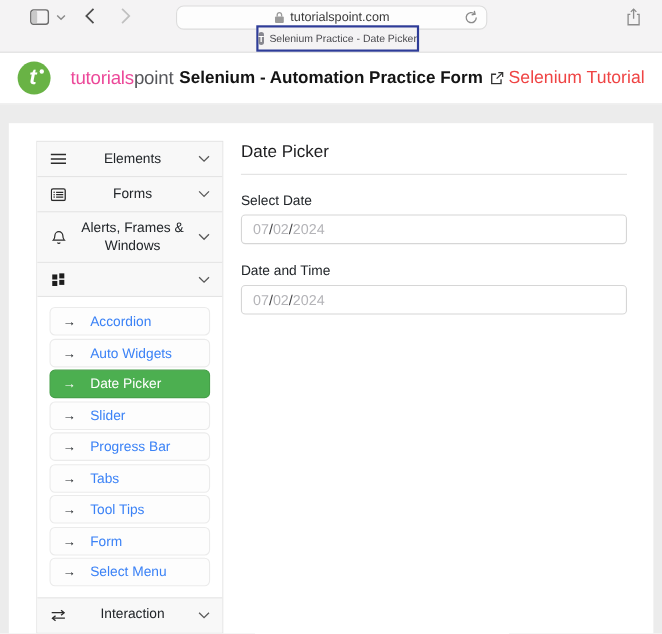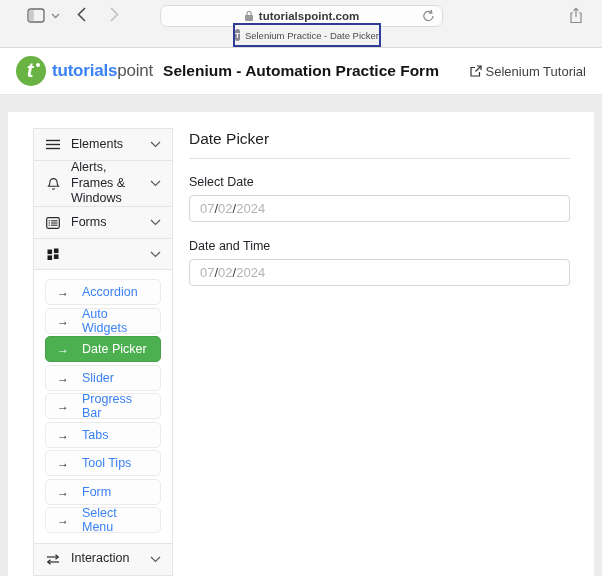--- a/index.html
+++ b/index.html
@@ -7,21 +7,21 @@
   body { background:#ececec; font-family:"Liberation Sans","DejaVu Sans",sans-serif; }
 
   
   .chrome { position:relative; height:48px; background:#f4f3f4; border-bottom:1px solid #dadada; }
   .tool { position:absolute; display:flex; align-items:center; justify-content:center; color:#555; }
   .sidebar-toggle { left:26px; top:7px; width:20px; height:16px; }
   .tiny-chev { left:49px; top:11px; width:12px; height:9px; }
   .nav-back { left:73px; top:5px; width:16px; height:18px; }
   .nav-fwd { left:106px; top:5px; width:16px; height:18px; }
   .url-bar { position:absolute; left:160px; top:5px; width:283px; height:22px; background:#fdfdfd;
-             border:1px solid #dcdcdc; border-radius:7px; display:flex; align-items:center; justify-content:center;font-weight:bold; }
+             border:1px solid #dcdcdc; border-radius:7px; display:flex; align-items:center; justify-content:center; }
   .url-bar .lock { margin-right:5px; display:flex; }
   .url-text { font-size:11.5px; color:#3a3a3a; }
   .reload { position:absolute; right:7px; top:3px; }
   .share { left:566px; top:5px; width:20px; height:20px; }
 
   .tab-box { position:absolute; left:233px; top:23px; width:148px; height:24px;
              border:2px solid #2e3c98; display:flex; align-items:center; justify-content:center; gap:5px; background:#f4f3f4; }
   .tab-badge { width:12px; height:12px; border-radius:3px; background:#87878f; color:#fff; font-size:8px;
                font-weight:bold; display:flex; align-items:center; justify-content:center; }
   .tab-title { font-size:9.5px; color:#4a4a4f; white-space:nowrap; }
@@ -29,30 +29,30 @@
   
   .site-header { position:relative; height:47px; background:#fff; border-bottom:1px solid #e7e7e7;
                  display:flex; align-items:center; padding:0 16px; }
   .logo { display:flex; align-items:center; gap:6px; }
   .logo-circle { width:30px; height:30px; border-radius:50%; background:#69b345; position:relative;
                  display:flex; align-items:center; justify-content:center; }
   .logo-circle .t { color:#fff; font-weight:bold; font-size:20px; font-style:italic; line-height:1;
                     transform:translate(-1px,-1px); }
   .logo-circle .dot { position:absolute; right:6px; top:7px; width:4px; height:4px; border-radius:50%; background:#fff; }
   .logo-word { font-size:17px; letter-spacing:-0.2px; }
-  .logo-word .bold { font-weight:bold; color:#3b82f6; }
+  .logo-word .bold { font-weight:normal; color:#ec4899;margin-left:12px; }
   .logo-word .light { color:#55565a; }
   .page-title { position:absolute; left:0; right:0; text-align:center; font-size:15.5px; font-weight:bold; color:#141414; pointer-events:none; }
-  .tutorial-link { margin-left:auto; display:flex; align-items:center; gap:4px; font-size:13px; color:#404040; z-index:2;text-align:center; }
+  .tutorial-link { margin-left:auto; display:flex; align-items:center; gap:4px; font-size:16px; color:#ef4444; z-index:2;text-align:center; }
 
   
   .card { margin:17px 8px 0 8px; height:464px; background:#fff; display:flex; padding:16px 24px 0 25px; }
 
   
-  .side { width:140px; flex:none; }
+  .side { width:170px; flex:none;text-align:center; }
   .accordion { border:1px solid #e4e4e4; }
   .acc-head { display:flex; align-items:center; gap:10px; padding:0 11px; background:#f8f8f8; cursor:pointer; }
   .acc-head + .acc-head, .acc-body + .acc-head, .acc-body { border-top:1px solid #e4e4e4; }
   .acc-head .ico { width:16px; flex:none; display:flex; justify-content:center; }
   .acc-head .lbl { font-size:12.5px; color:#212529; line-height:1.25; flex:1; }
   .acc-head .chev { margin-left:auto; flex:none; display:flex; }
   .h31 { height:31px; } .h32 { height:32px; } .h46 { height:46px; }
   .acc-body { background:#fff; padding:9px 11px 7px 11px; }
   .witem { display:flex; align-items:center; gap:13px; height:26px; padding:0 11px; margin-bottom:2.5px;
            border:1px solid #ebebeb; border-radius:5px; background:#fdfdfd; cursor:pointer; }
@@ -166,48 +166,48 @@
             </svg>
         </span>
         <span class="lbl">Elements</span>
         <span class="chev">
           <svg width="11" height="7" viewBox="0 0 11 7">
               <polyline points="1,1 5.5,5.5 10,1" fill="none" stroke="#5a5a5a" stroke-width="1.2"></polyline>
             </svg>
         </span>
       </div>
 
-      <div class="acc-head h46">
-        <span class="ico">
-          <svg width="13" height="14" viewBox="0 0 13 14">
-              <path d="M6.5 1.6 a3.6 3.6 0 0 1 3.6 3.6 c0 2.6 .9 3.6 1.4 4.1 H1.5 c.5 -.5 1.4 -1.5 1.4 -4.1 A3.6 3.6 0 0 1 6.5 1.6 Z" fill="none" stroke="#2b2b2b" stroke-width="1.1"></path>
-              <path d="M5.3 11.5 a1.3 1.3 0 0 0 2.4 0" fill="none" stroke="#2b2b2b" stroke-width="1.1"></path>
-            </svg>
-        </span>
-        <span class="lbl">Alerts, Frames &amp; Windows</span>
-        <span class="chev">
-          <svg width="11" height="7" viewBox="0 0 11 7">
-              <polyline points="1,1 5.5,5.5 10,1" fill="none" stroke="#5a5a5a" stroke-width="1.2"></polyline>
-            </svg>
-        </span>
-      </div>
-
       <div class="acc-head h32">
         <span class="ico">
           <svg width="14" height="12" viewBox="0 0 14 12">
               <rect x="0.7" y="0.7" width="12.6" height="10.6" rx="1.5" fill="none" stroke="#2b2b2b" stroke-width="1.2"></rect>
               <line x1="5" y1="3.8" x2="11.5" y2="3.8" stroke="#2b2b2b" stroke-width="1.1"></line>
               <line x1="5" y1="6" x2="11.5" y2="6" stroke="#2b2b2b" stroke-width="1.1"></line>
               <line x1="5" y1="8.2" x2="11.5" y2="8.2" stroke="#2b2b2b" stroke-width="1.1"></line>
               <circle cx="3.2" cy="3.8" r="0.7" fill="#2b2b2b"></circle>
               <circle cx="3.2" cy="6" r="0.7" fill="#2b2b2b"></circle>
               <circle cx="3.2" cy="8.2" r="0.7" fill="#2b2b2b"></circle>
             </svg>
         </span>
         <span class="lbl">Forms</span>
+        <span class="chev">
+          <svg width="11" height="7" viewBox="0 0 11 7">
+              <polyline points="1,1 5.5,5.5 10,1" fill="none" stroke="#5a5a5a" stroke-width="1.2"></polyline>
+            </svg>
+        </span>
+      </div>
+
+      <div class="acc-head h46">
+        <span class="ico">
+          <svg width="13" height="14" viewBox="0 0 13 14">
+              <path d="M6.5 1.6 a3.6 3.6 0 0 1 3.6 3.6 c0 2.6 .9 3.6 1.4 4.1 H1.5 c.5 -.5 1.4 -1.5 1.4 -4.1 A3.6 3.6 0 0 1 6.5 1.6 Z" fill="none" stroke="#2b2b2b" stroke-width="1.1"></path>
+              <path d="M5.3 11.5 a1.3 1.3 0 0 0 2.4 0" fill="none" stroke="#2b2b2b" stroke-width="1.1"></path>
+            </svg>
+        </span>
+        <span class="lbl">Alerts, Frames &amp; Windows</span>
         <span class="chev">
           <svg width="11" height="7" viewBox="0 0 11 7">
               <polyline points="1,1 5.5,5.5 10,1" fill="none" stroke="#5a5a5a" stroke-width="1.2"></polyline>
             </svg>
         </span>
       </div>
 
       <div class="acc-head h31">
         <span class="ico">
           <svg width="12" height="12" viewBox="0 0 12 12">

